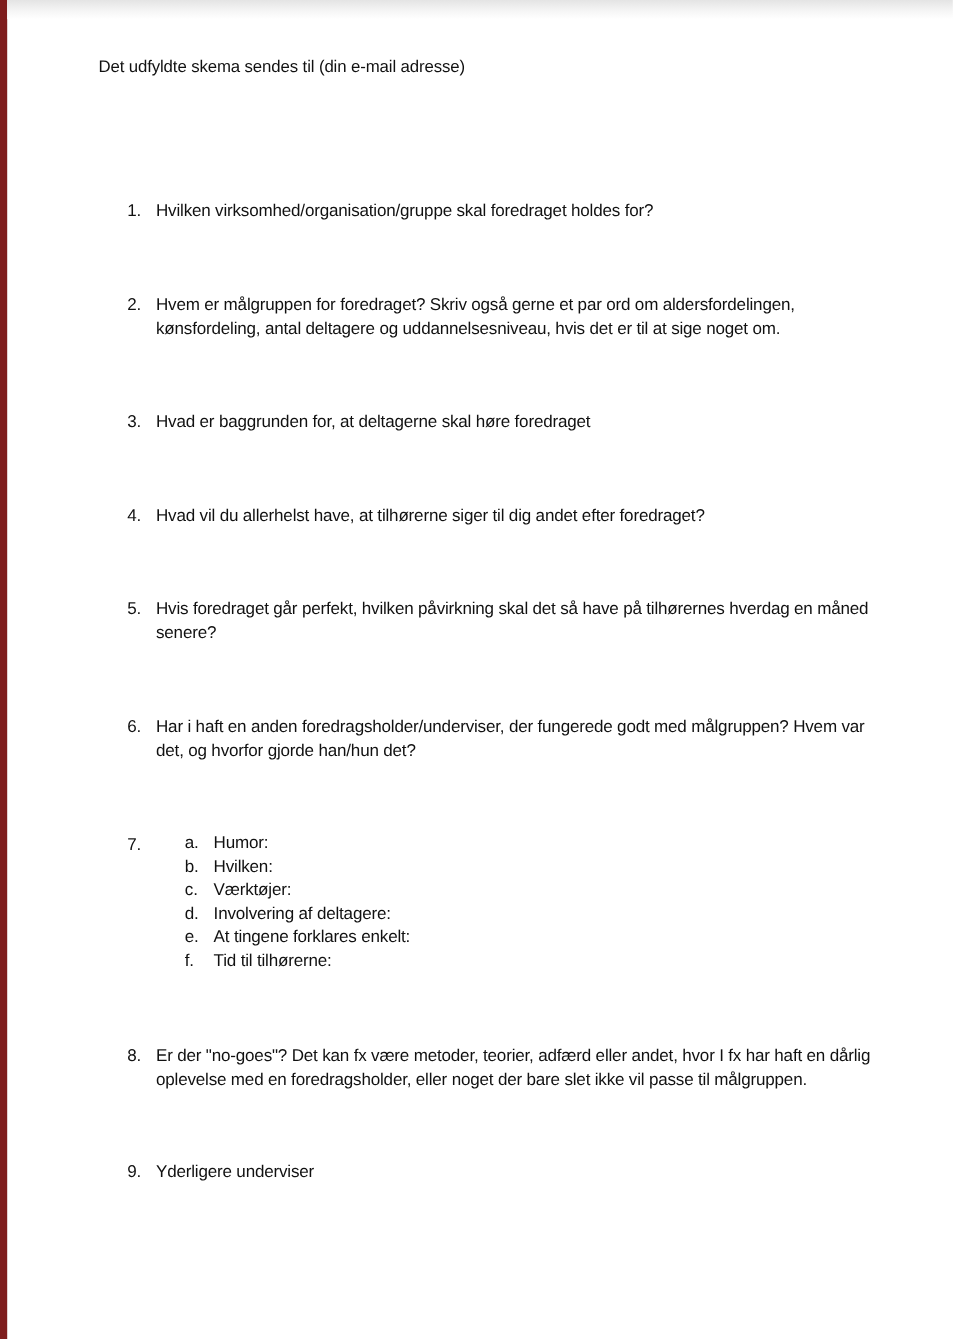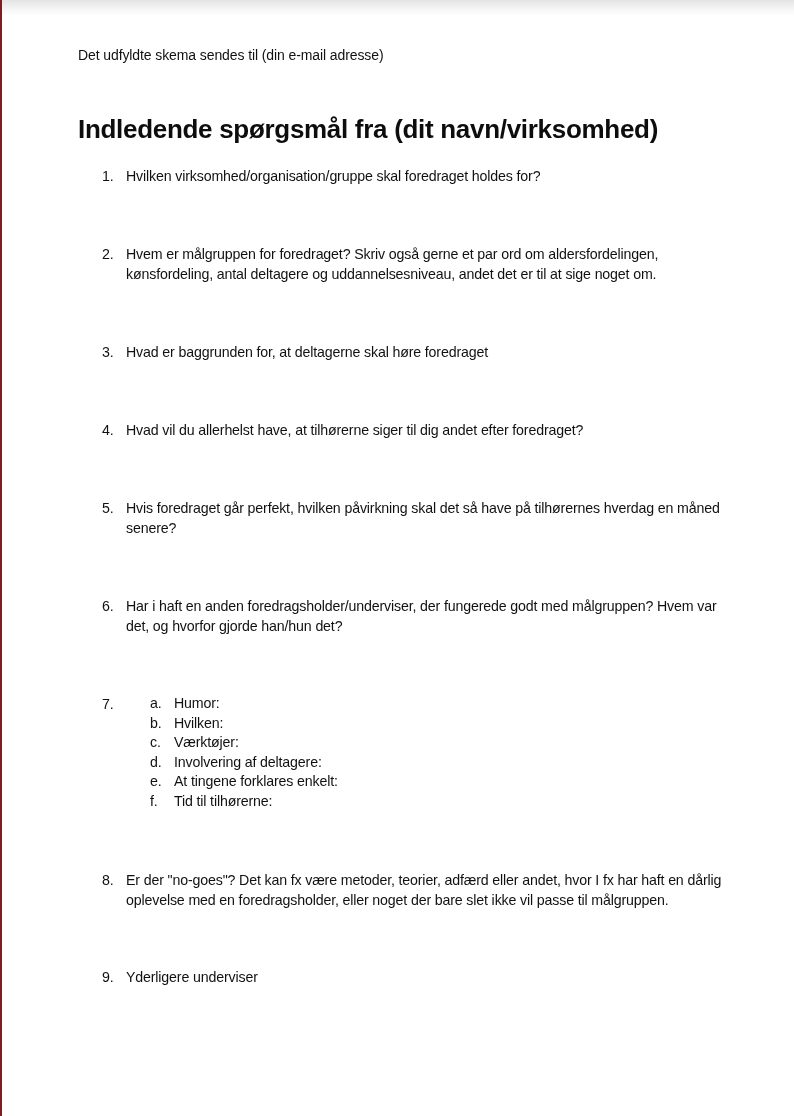--- a/index.html
+++ b/index.html
@@ -13,21 +13,21 @@
       position: relative;
       overflow: hidden;
       font-family: "Liberation Sans", "DejaVu Sans", sans-serif;
       color: #111111;
     }
     .page {
       position: absolute;
       left: 0; top: 0;
       width: 794px; height: 1116px;
       background: #ffffff;
-      border-left: 2px solid #7f1d1d;
+      border-left: 6px solid #7f1d1d;
       box-sizing: border-box;
     }
     .top-shade {
       position: absolute;
       left: 0; top: 0; right: 0;
       height: 16px;
       background: linear-gradient(to bottom, #e4e4e4 0%, #f6f6f6 60%, #ffffff 100%);
     }
     .intro {
       position: absolute;
@@ -86,30 +86,29 @@
     }
   </style>
 </head>
 <body>
 
 <div class="page">
   <div class="top-shade"></div>
 
   <div class="intro">Det udfyldte skema sendes til (din e-mail adresse)</div>
 
-  <h1 class="title">Indledende spørgsmål fra (dit navn/virksomhed)</h1>
 
   <div class="q" style="top:166px;">
     <span class="num">1.</span>
     <span class="text">Hvilken virksomhed/organisation/gruppe skal foredraget holdes for?</span>
   </div>
 
   <div class="q" style="top:244px;">
     <span class="num">2.</span>
-    <span class="text">Hvem er målgruppen for foredraget? Skriv også gerne et par ord om aldersfordelingen, kønsfordeling, antal deltagere og uddannelsesniveau, andet det er til at sige noget om.</span>
+    <span class="text">Hvem er målgruppen for foredraget? Skriv også gerne et par ord om aldersfordelingen, kønsfordeling, antal deltagere og uddannelsesniveau, hvis det er til at sige noget om.</span>
   </div>
 
   <div class="q" style="top:342px;">
     <span class="num">3.</span>
     <span class="text">Hvad er baggrunden for, at deltagerne skal høre foredraget</span>
   </div>
 
   <div class="q" style="top:420px;">
     <span class="num">4.</span>
     <span class="text">Hvad vil du allerhelst have, at tilhørerne siger til dig andet efter foredraget?</span>

